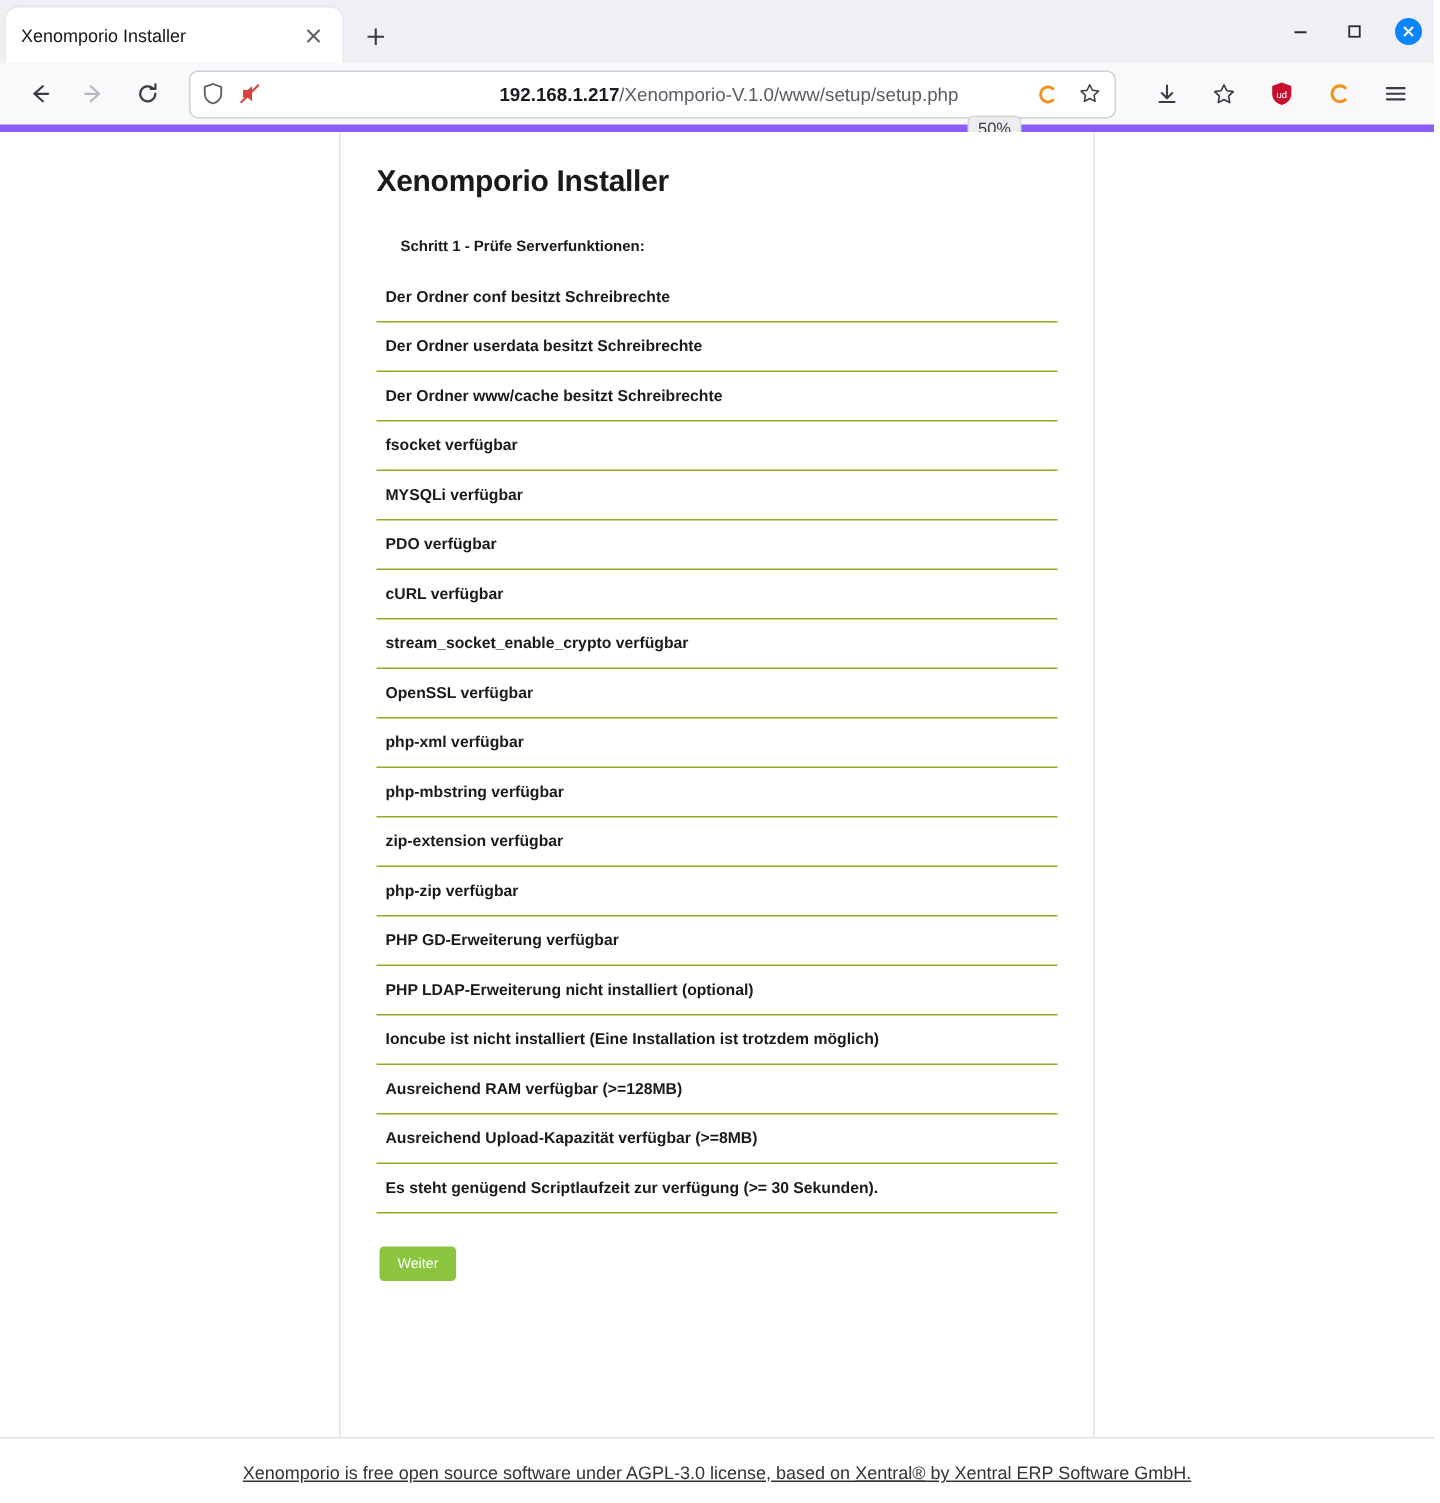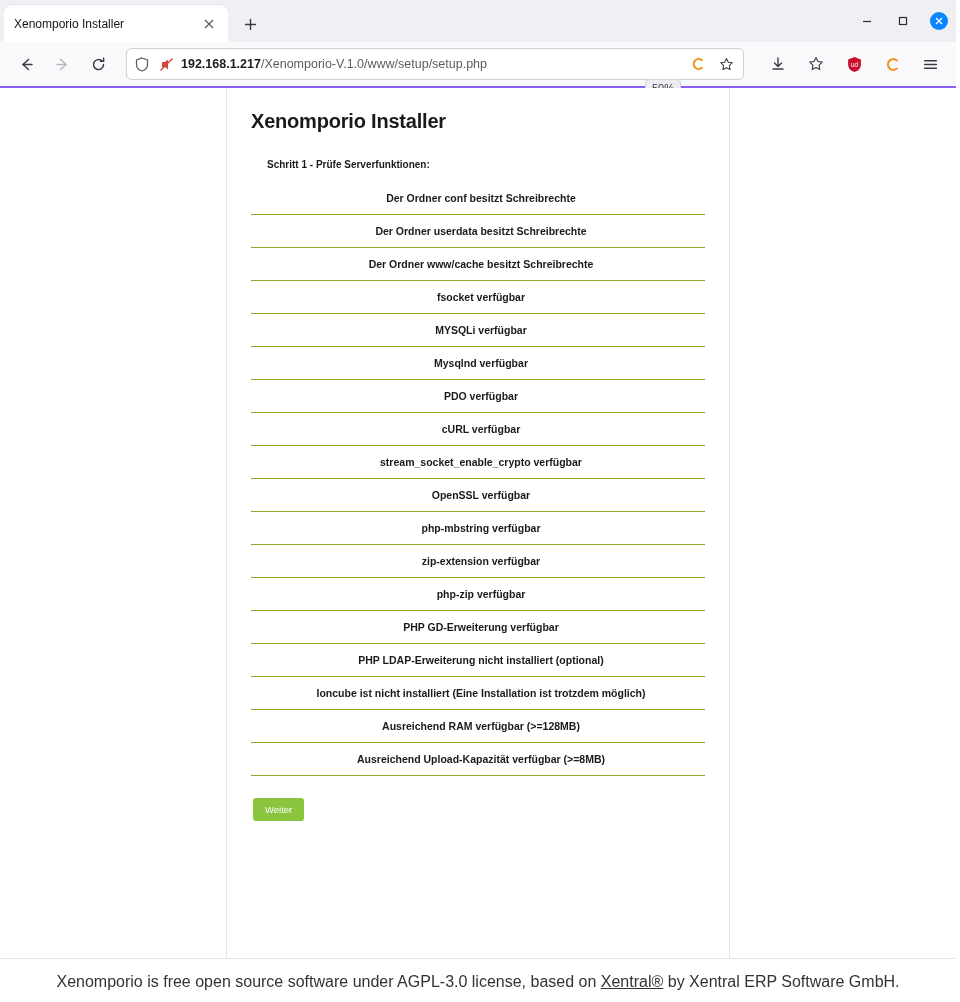--- a/index.html
+++ b/index.html
@@ -102,21 +102,22 @@
     line-height: 1;
   }
 
   #navbar {
     height: 46px;
     background: #f9f9fb;
     display: flex;
     align-items: center;
     padding: 0 10px;
     gap: 4px;
-    border-bottom: 2px solid #8b5cf6;
+    border-bottom: 5px solid #8b5cf6;
+    text-align: right;
   }
   .nav-btn {
     width: 32px;
     height: 32px;
     display: flex;
     align-items: center;
     justify-content: center;
     border-radius: 6px;
     color: #3b3b42;
   }
@@ -191,21 +192,21 @@
     color: #1a1a1a;
     margin: 0 0 26px 0;
     letter-spacing: -0.2px;
   }
   #step-heading {
     font-size: 10px;
     font-weight: bold;
     color: #1a1a1a;
     margin: 0 0 12px 16px;
   }
-  .check-list { list-style: none; margin: 0; padding: 0; text-align: center; }
+  .check-list { list-style: none; margin: 0; padding: 0; }
   .check-item {
     font-size: 10.5px;
     font-weight: bold;
     color: #1a1a1a;
     padding: 7px 0 7px 6px;
     border-bottom: 1px solid #93a827;
     line-height: 18px;
   }
   #weiter-button {
     margin-top: 22px;
@@ -220,22 +221,23 @@
     font-family: "Liberation Sans", sans-serif;
   }
   #footer-bar {
     width: 100%;
     background: #ffffff;
     border-top: 1px solid #e3e3e3;
     padding: 14px 0;
     text-align: center;
   }
   #footer-text {
-    font-size: 16px;
+    font-size: 12px;
     color: #333333;
+    text-decoration: underline;
   }
   #footer-text a { color: #333333; text-decoration: underline; }
 </style>
 </head>
 <body>
 
 <div id="browser">
 
   <div id="tabstrip">
     <div class="tab">
@@ -354,33 +356,34 @@
 
       <div id="content-card">
         <h1 id="installer-title">Xenomporio Installer</h1>
         <div id="step-heading">Schritt 1 - Prüfe Serverfunktionen:</div>
         <ul class="check-list" id="check-list">
             <li class="check-item">Der Ordner conf besitzt Schreibrechte</li>
             <li class="check-item">Der Ordner userdata besitzt Schreibrechte</li>
             <li class="check-item">Der Ordner www/cache besitzt Schreibrechte</li>
             <li class="check-item">fsocket verfügbar</li>
             <li class="check-item">MYSQLi verfügbar</li>
-            <li class="check-item">Mysqlnd verfügbar</li>
             <li class="check-item">PDO verfügbar</li>
             <li class="check-item">cURL verfügbar</li>
             <li class="check-item">stream_socket_enable_crypto verfügbar</li>
             <li class="check-item">OpenSSL verfügbar</li>
+            <li class="check-item">php-xml verfügbar</li>
             <li class="check-item">php-mbstring verfügbar</li>
             <li class="check-item">zip-extension verfügbar</li>
             <li class="check-item">php-zip verfügbar</li>
             <li class="check-item">PHP GD-Erweiterung verfügbar</li>
             <li class="check-item">PHP LDAP-Erweiterung nicht installiert (optional)</li>
             <li class="check-item">Ioncube ist nicht installiert (Eine Installation ist trotzdem möglich)</li>
             <li class="check-item">Ausreichend RAM verfügbar (&gt;=128MB)</li>
             <li class="check-item">Ausreichend Upload-Kapazität verfügbar (&gt;=8MB)</li>
+            <li class="check-item">Es steht genügend Scriptlaufzeit zur verfügung (&gt;= 30 Sekunden).</li>
           </ul>
         <button id="weiter-button">Weiter</button>
       </div>
 
       <div id="footer-bar">
         <span id="footer-text">
           <span>Xenomporio is free open source software under AGPL-3.0 license, based on </span><a href="#">Xentral®</a><span> by Xentral ERP Software GmbH.</span>
         </span>
       </div>
 

